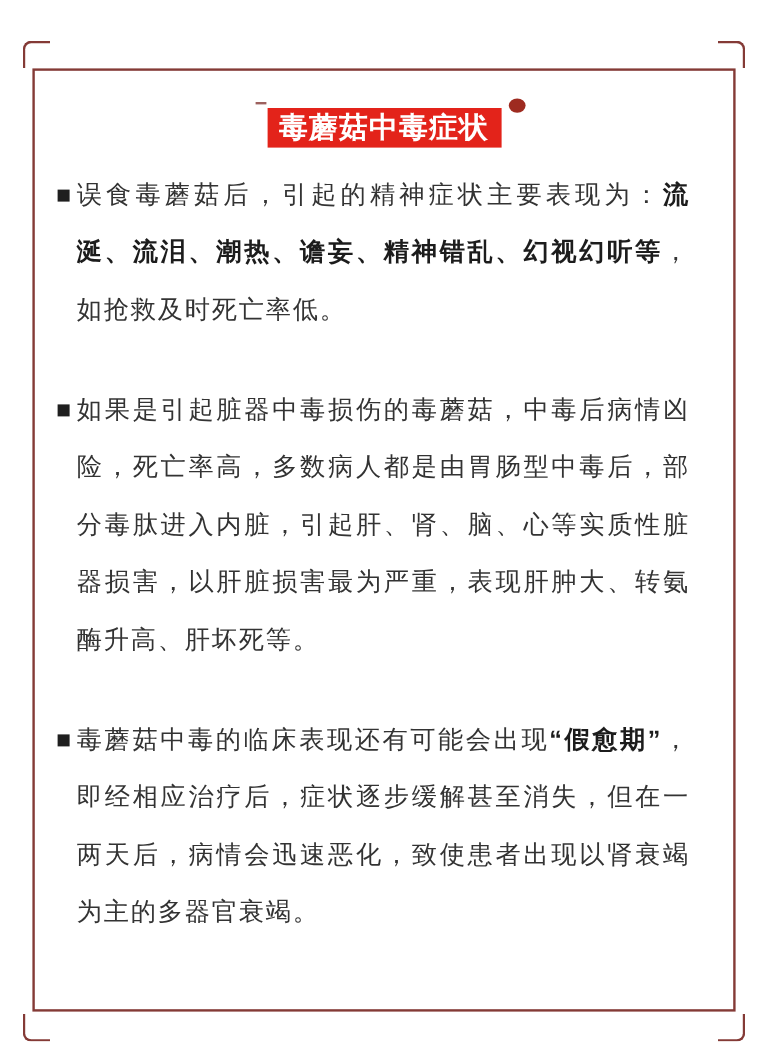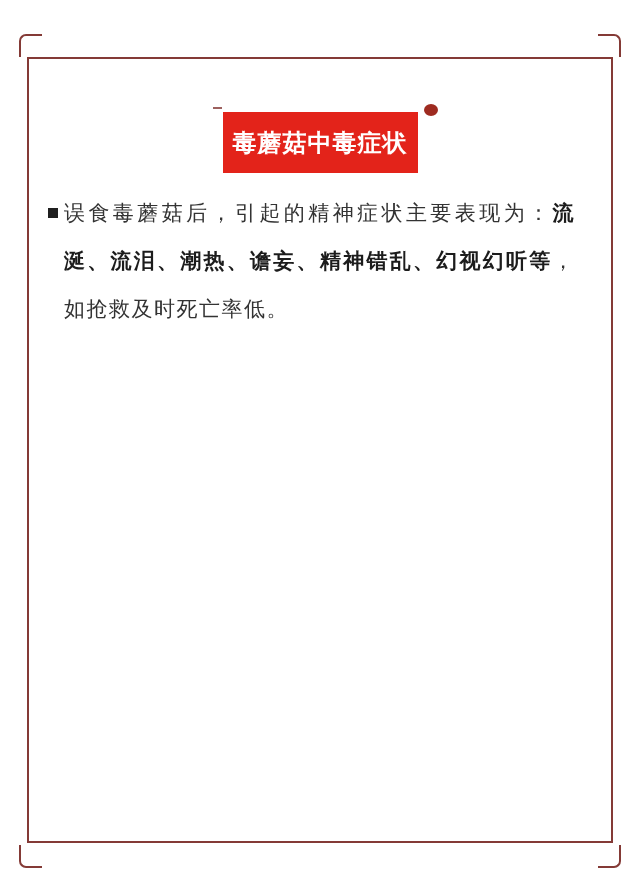--- a/index.html
+++ b/index.html
@@ -46,23 +46,22 @@
   }
   .title-banner {
     display: inline-block;
     position: relative;
     background: var(--banner-color);
     color: var(--title-text-color);
     font-size: 24px;
     font-weight: 700;
     line-height: 33px;
     height: 33px;
-    padding: 14px 10px;
+    padding: 0 10px;
     letter-spacing: 1px;
-    margin-top: 22px;
   }
   .title-banner::before {
     content: "";
     position: absolute;
     left: -10px;
     top: -5px;
     width: 9px;
     height: 2px;
     background: var(--frame-color);
     opacity: .8;
@@ -125,15 +124,23 @@
       <span>毒蘑菇中毒症状</span>
       <span class="dot"></span>
     </div>
   </div>
 
   <div class="bullets">
       <div class="bullet">
         <span class="marker"></span>
         <p class="para"><span>误食毒蘑菇后，引起的精神症状主要表现为：</span><span class="b">流涎、流泪、潮热、谵妄、精神错乱、幻视幻听等</span><span>，如抢救及时死亡率低。</span></p>
       </div>
+      <div class="bullet">
+        <span class="marker"></span>
+        <p class="para"><span>如果是引起脏器中毒损伤的毒蘑菇，中毒后病情凶险，死亡率高，多数病人都是由胃肠型中毒后，部分毒肽进入内脏，引起肝、肾、脑、心等实质性脏器损害，以肝脏损害最为严重，表现肝肿大、转氨酶升高、肝坏死等。</span></p>
+      </div>
+      <div class="bullet">
+        <span class="marker"></span>
+        <p class="para"><span>毒蘑菇中毒的临床表现还有可能会出现</span><span class="b">“假愈期”</span><span>，即经相应治疗后，症状逐步缓解甚至消失，但在一两天后，病情会迅速恶化，致使患者出现以肾衰竭为主的多器官衰竭。</span></p>
+      </div>
     </div>
 
 </div>
 
 </body></html>

